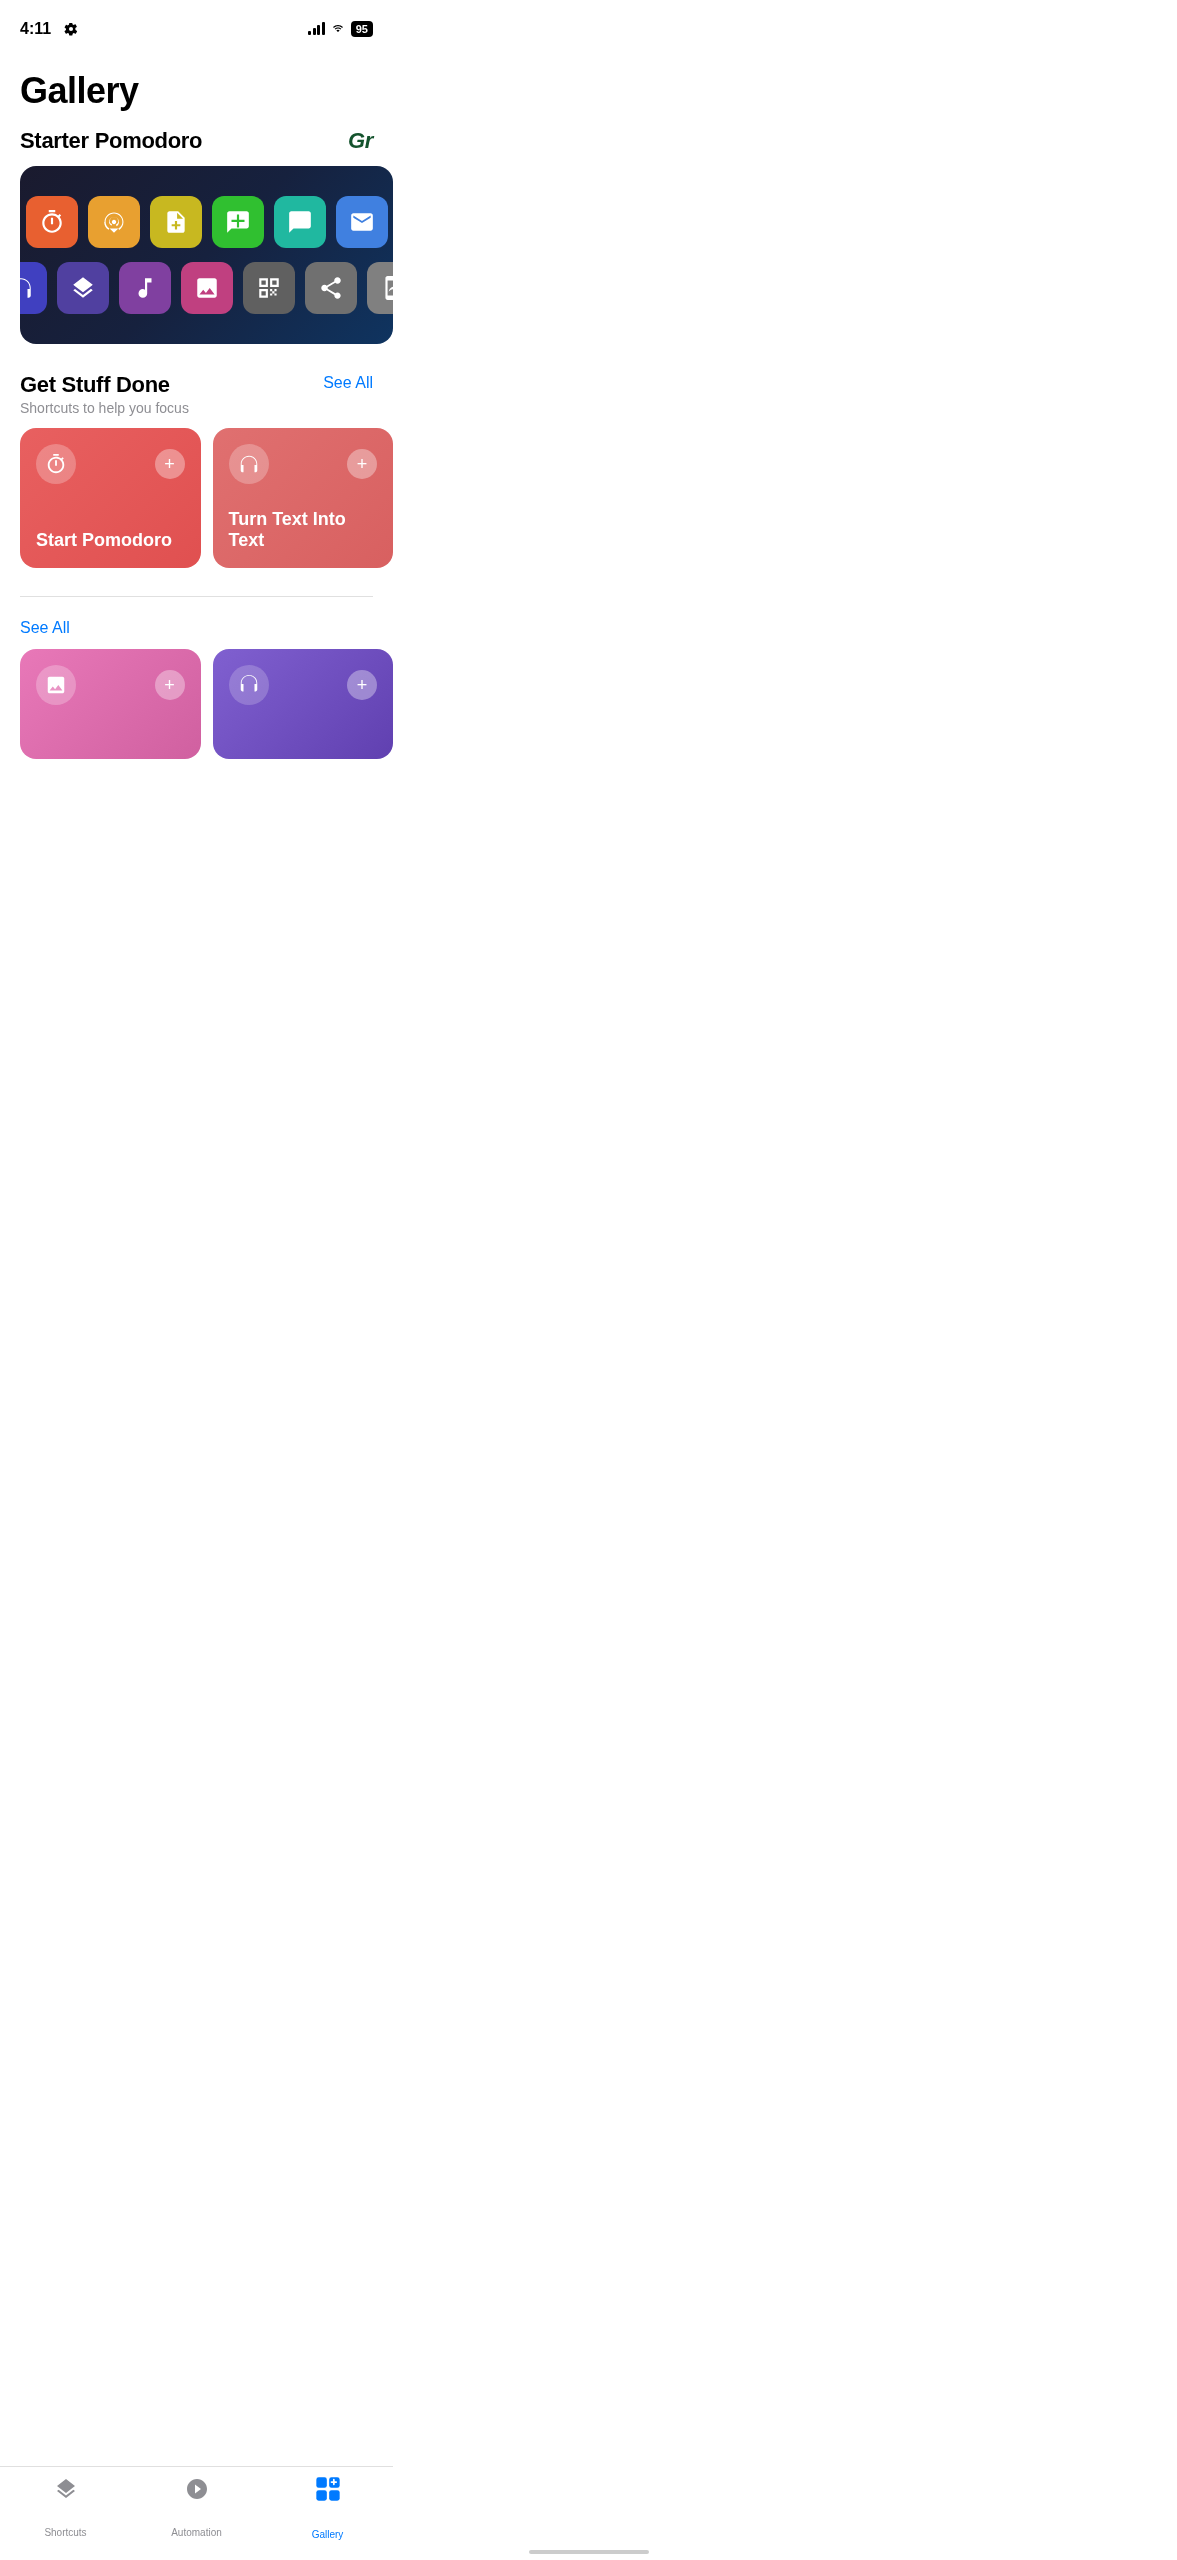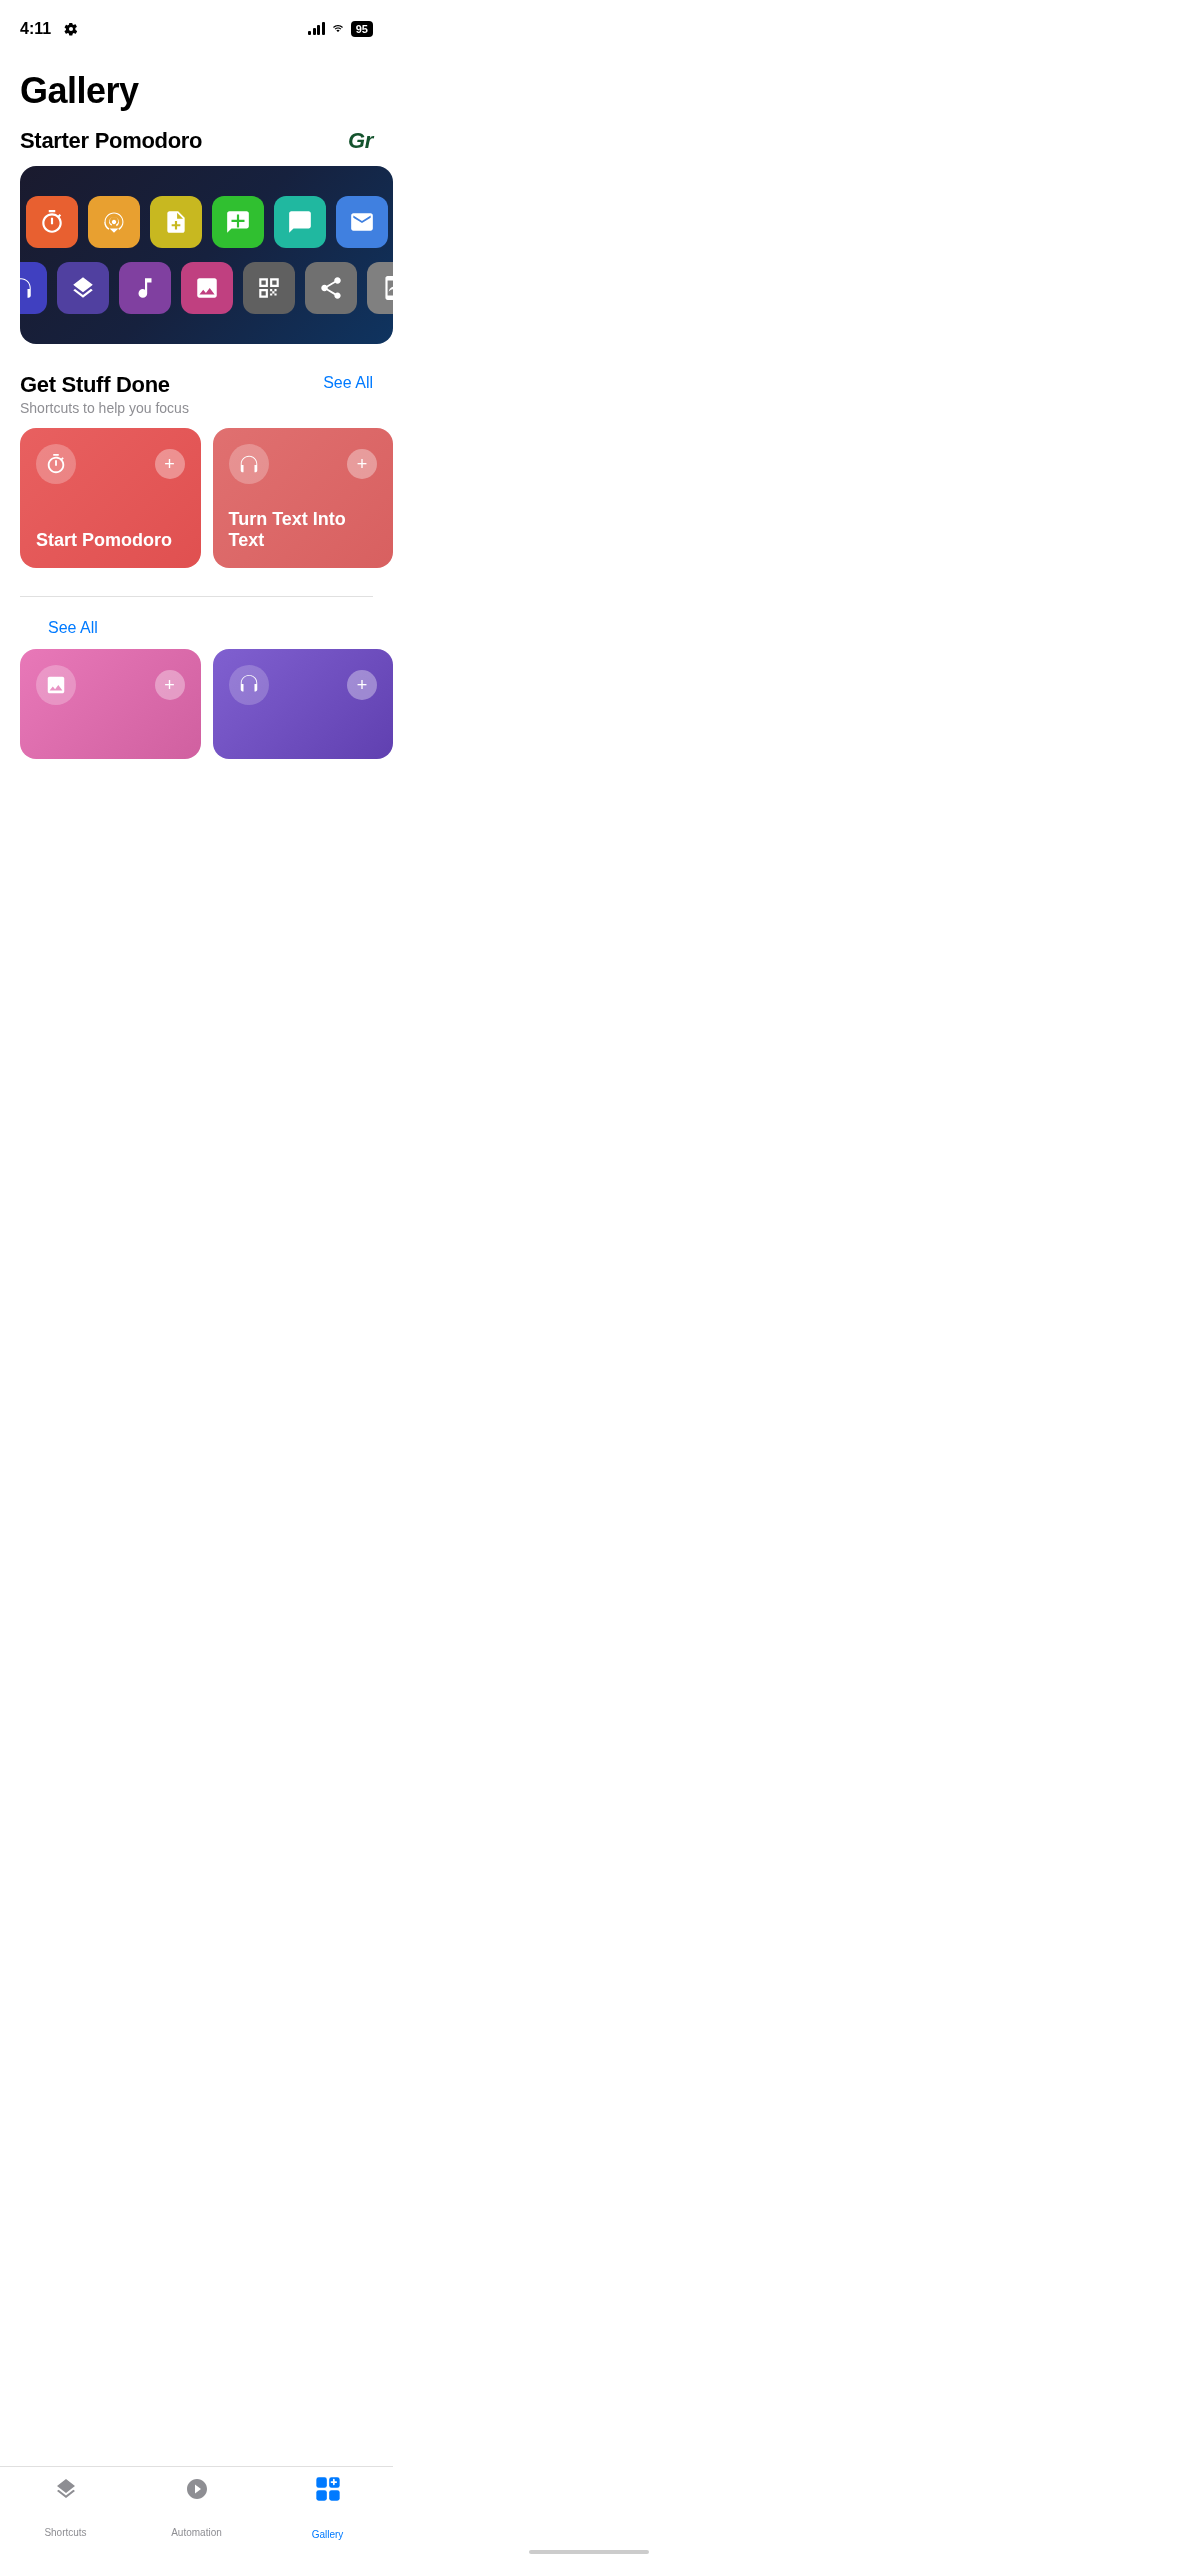--- a/index.html
+++ b/index.html
@@ -121,21 +121,20 @@
       color: #8e8e93;
       margin-top: 2px;
     }
 
     .see-all-link {
       font-size: 16px;
       color: #007aff;
       font-weight: 400;
       cursor: pointer;
       margin-top: 2px;
-      margin-left: 28px;
     }
 
     
     .starter-shortcuts-section {
       margin-bottom: 28px;
     }
 
     .starter-banner {
       background: linear-gradient(135deg, #1a1a2e 0%, #16213e 50%, #0f3460 100%);
       border-radius: 16px;

